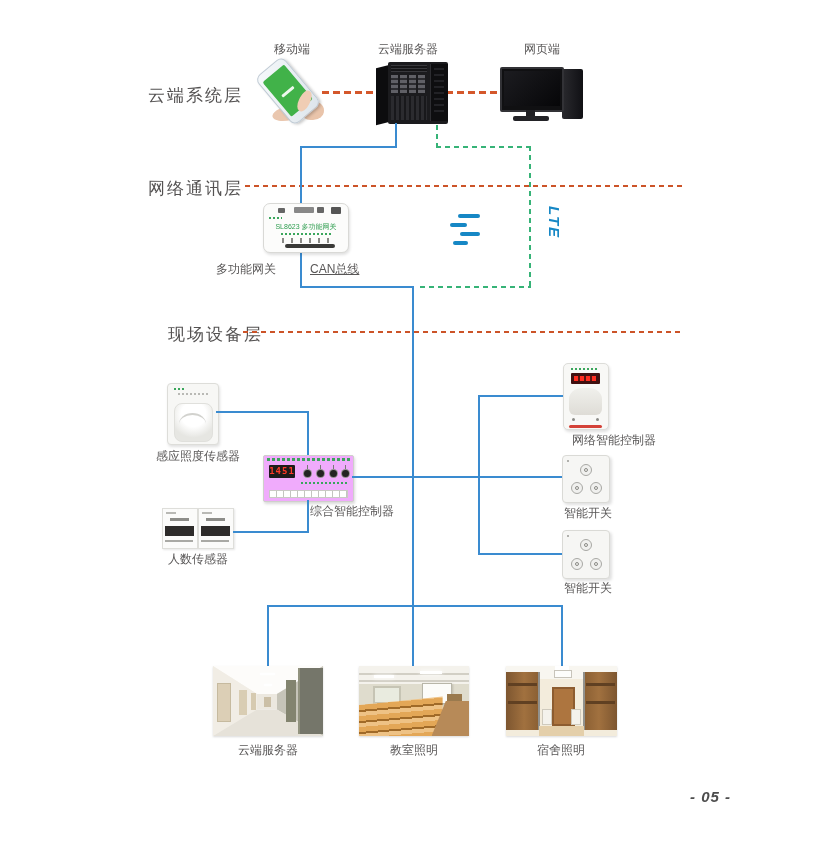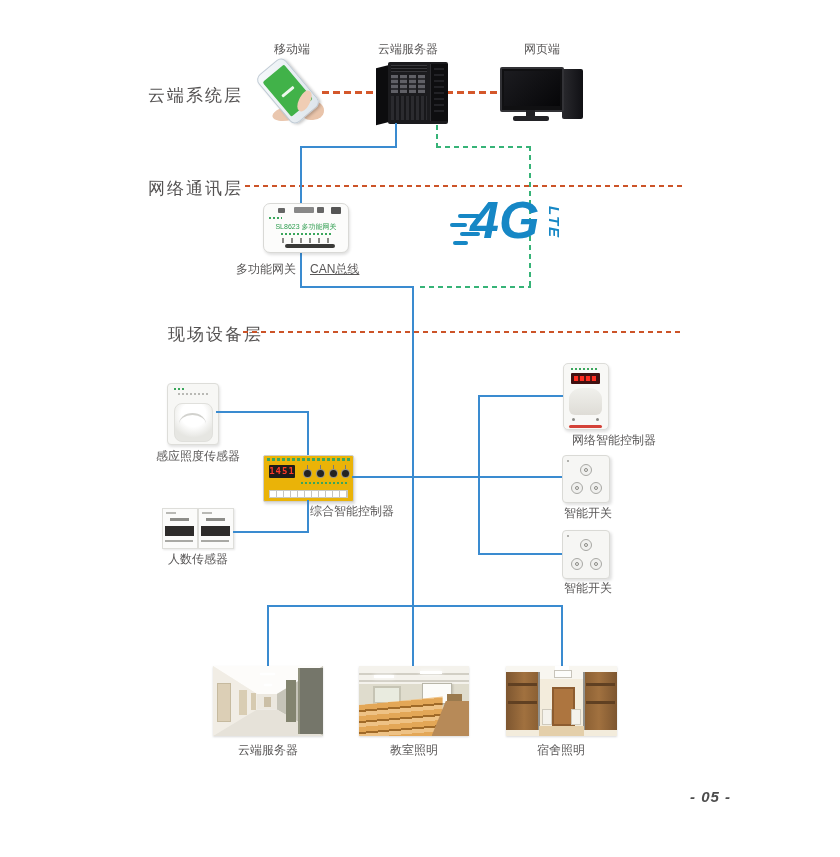--- a/index.html
+++ b/index.html
@@ -48,21 +48,21 @@
   .pir{background:#f7f7f5;border:1px solid #ddddd9;border-radius:4px;box-shadow:1px 2px 3px rgba(0,0,0,.12);}
   .pir-lens{position:absolute;left:6px;top:19px;width:37px;height:37px;background:radial-gradient(circle at 50% 28%,#ffffff 0 38%,#e6e6e2 72%);border:1px solid #e0e0dc;border-radius:8px;}
   .pir-arc{position:absolute;left:4px;top:9px;width:27px;height:20px;border-top:2px solid #d2d2ce;border-radius:50%;}
   
   .card{position:absolute;top:0;width:34px;height:39px;background:#fbfbfa;border:1px solid #dededa;box-shadow:1px 1px 2px rgba(0,0,0,.1);}
   .card .t1{position:absolute;left:3px;top:3px;width:10px;height:2px;background:#b9b9b5;}
   .card .t2{position:absolute;left:7px;top:9px;width:19px;height:3px;background:#8d8d89;}
   .card .band{position:absolute;left:2px;top:17px;width:29px;height:10px;background:#2d2b2a;}
   .card .t3{position:absolute;left:2px;top:31px;width:28px;height:2px;background:#a9a9a5;}
   
-  .din{background:#eab308;border:1px solid #cfcfcb;border-radius:2px;box-shadow:1px 2px 3px rgba(0,0,0,.15);}
+  .din{background:#f0abfc;border:1px solid #cfcfcb;border-radius:2px;box-shadow:1px 2px 3px rgba(0,0,0,.15);}
   .din-top{position:absolute;left:3px;top:2px;right:3px;height:3px;background:repeating-linear-gradient(to right,#3aa65c 0 3px,transparent 3px 5px);}
   .din-disp{position:absolute;left:5px;top:9px;width:26px;height:13px;background:#1d1c1b;border-radius:1px;color:#ff3a28;font-family:"DejaVu Sans Mono",monospace;font-weight:bold;font-size:9px;line-height:13px;text-align:center;letter-spacing:1px;}
   .knob{position:absolute;top:14px;width:7px;height:7px;background:#232322;border-radius:50%;box-shadow:0 0 0 1px #92928e;}
   .knob:before{content:"";position:absolute;left:3px;top:-5px;width:1px;height:4px;background:#7a7a76;}
   .din-green2{position:absolute;left:37px;top:26px;width:46px;height:2px;background:repeating-linear-gradient(to right,#3aa65c 0 2px,transparent 2px 4px);}
   .din-terms{position:absolute;left:5px;bottom:3px;height:6px;background:repeating-linear-gradient(to right,#ffffff 0 6px,#c4c4c0 6px 7px);border:1px solid #c9c9c5;}
   
   .netc{background:#f8f8f6;border:1px solid #ddddd9;border-radius:5px;box-shadow:1px 2px 3px rgba(0,0,0,.12);}
   .netc-green{position:absolute;left:7px;top:4px;width:28px;height:2px;background:repeating-linear-gradient(to right,#3aa65c 0 2px,transparent 2px 4px);}
   .netc-led{position:absolute;left:7px;top:9px;width:29px;height:11px;background:#401010;border-radius:1px;}
@@ -189,29 +189,28 @@
     <div class="gw-chip" style="left:30px;top:3px;width:20px;height:6px;background:#888;"></div>
     <div class="gw-chip" style="left:53px;top:3px;width:7px;height:6px;"></div>
     <div class="gw-chip" style="left:67px;top:3px;width:10px;height:7px;background:#555;"></div>
     <div class="gw-micro" style="left:5px;top:13px;width:13px;"></div>
     <div class="gw-green" style="left:0;top:18px;width:100%;text-align:center;font-size:7px;">SL8623 多功能网关</div>
     <div class="gw-micro" style="left:17px;top:29px;width:50px;"></div>
     <div class="gw-ports" style="left:18px;top:34px;width:50px;"></div>
     <div class="gw-slot" style="left:21px;top:40px;width:50px;height:4px;"></div>
   </div>
 
-  <div class="abs node-label" style="left:216px;top:261px;width:80px;text-align:right;">多功能网关</div>
+  <div class="abs node-label" style="left:216px;top:261px;width:80px;text-align:left;">多功能网关</div>
   <div class="abs node-label" style="left:310px;top:261px;width:80px;text-align:left;text-decoration:underline;">CAN总线</div>
 
   <div class="abs" style="left:448px;top:200px;width:145px;height:64px;">
     <div class="speed" style="left:10px;top:14px;width:22px;"></div>
     <div class="speed" style="left:2px;top:23px;width:17px;"></div>
     <div class="speed" style="left:12px;top:32px;width:20px;"></div>
     <div class="speed" style="left:5px;top:41px;width:15px;"></div>
-    <div class="fourg abs" style="left:22px;top:-10px;font-size:52px;">4G</div>
     <div class="fourg abs" style="left:90px;top:14px;font-size:15px;transform:rotate(90deg);letter-spacing:2px;">LTE</div>
   </div>
 
   <div class="abs pir" style="left:167px;top:383px;width:50px;height:60px;">
     <div class="gw-micro" style="left:6px;top:4px;width:12px;"></div>
     <div class="gw-micro" style="left:10px;top:9px;width:30px;background:repeating-linear-gradient(to right,#b9b9b5 0 2px,transparent 2px 4px);"></div>
     <div class="pir-lens">
         <div class="pir-arc"></div>
       </div>
   </div>

